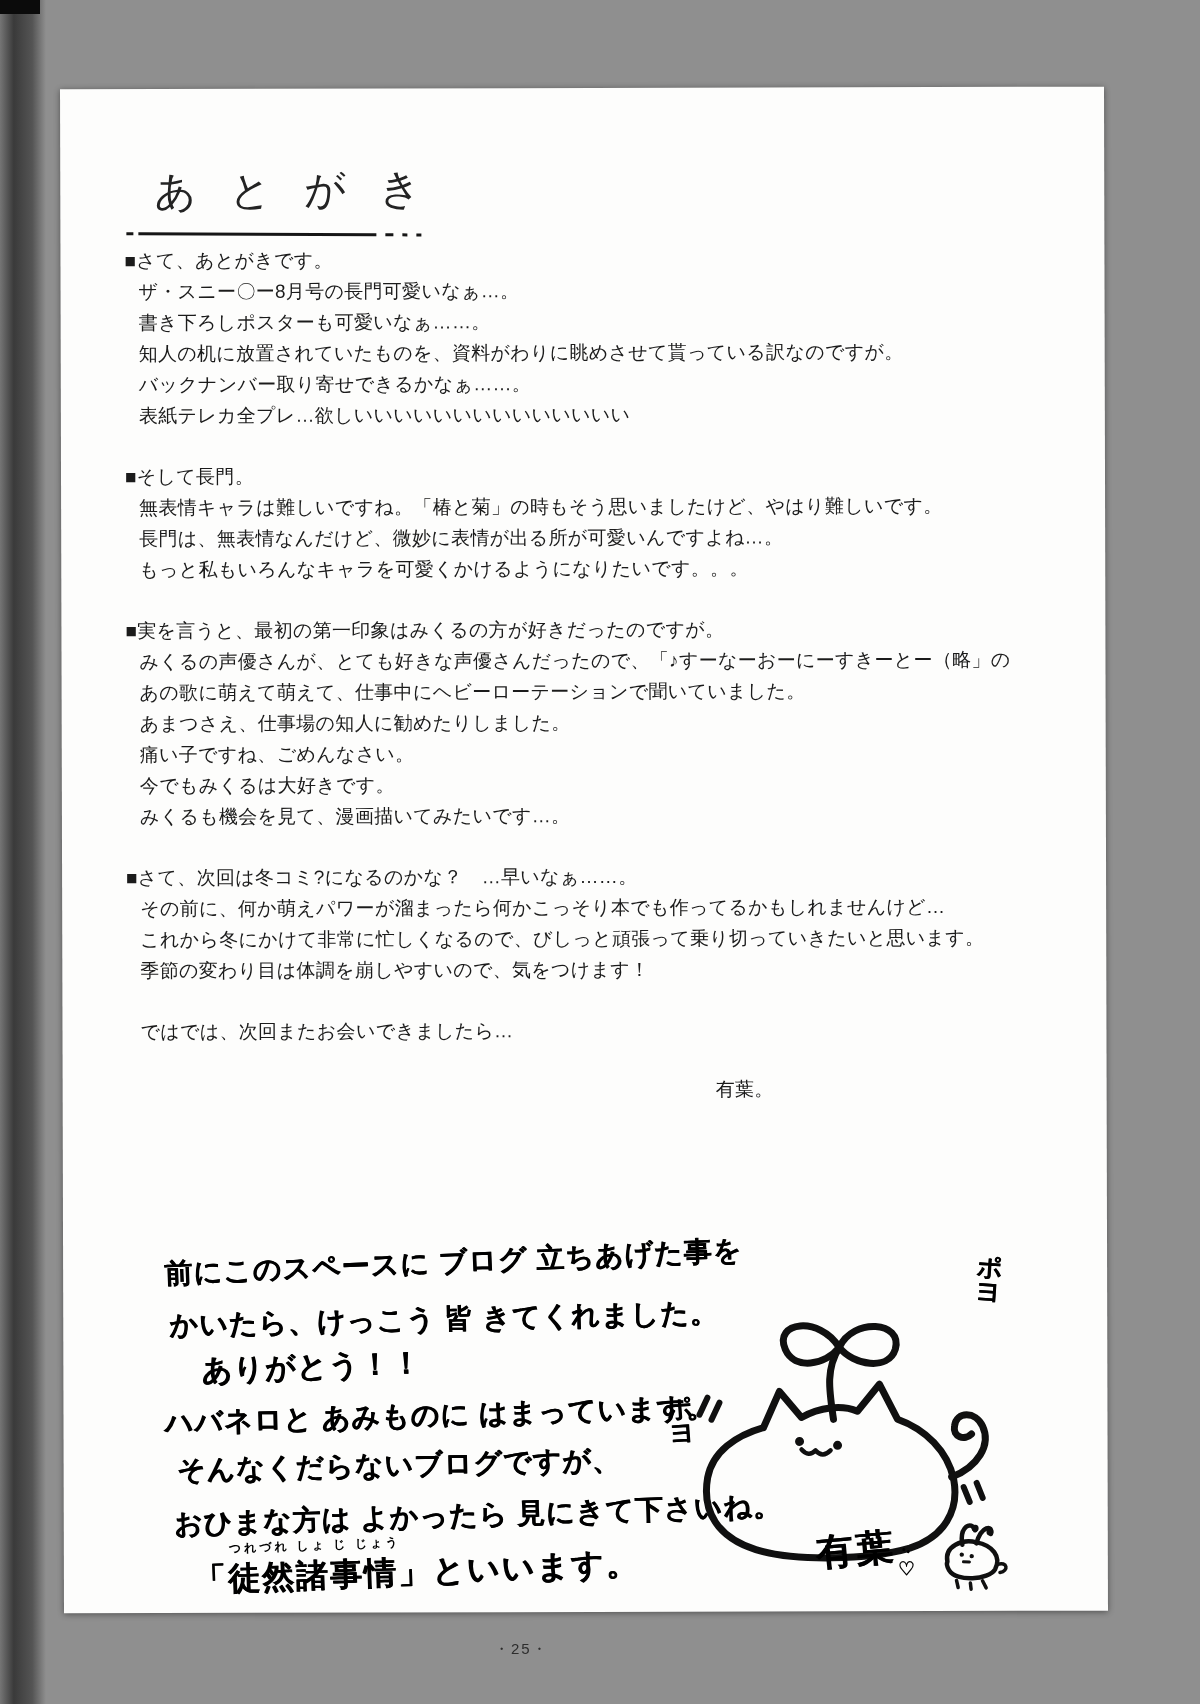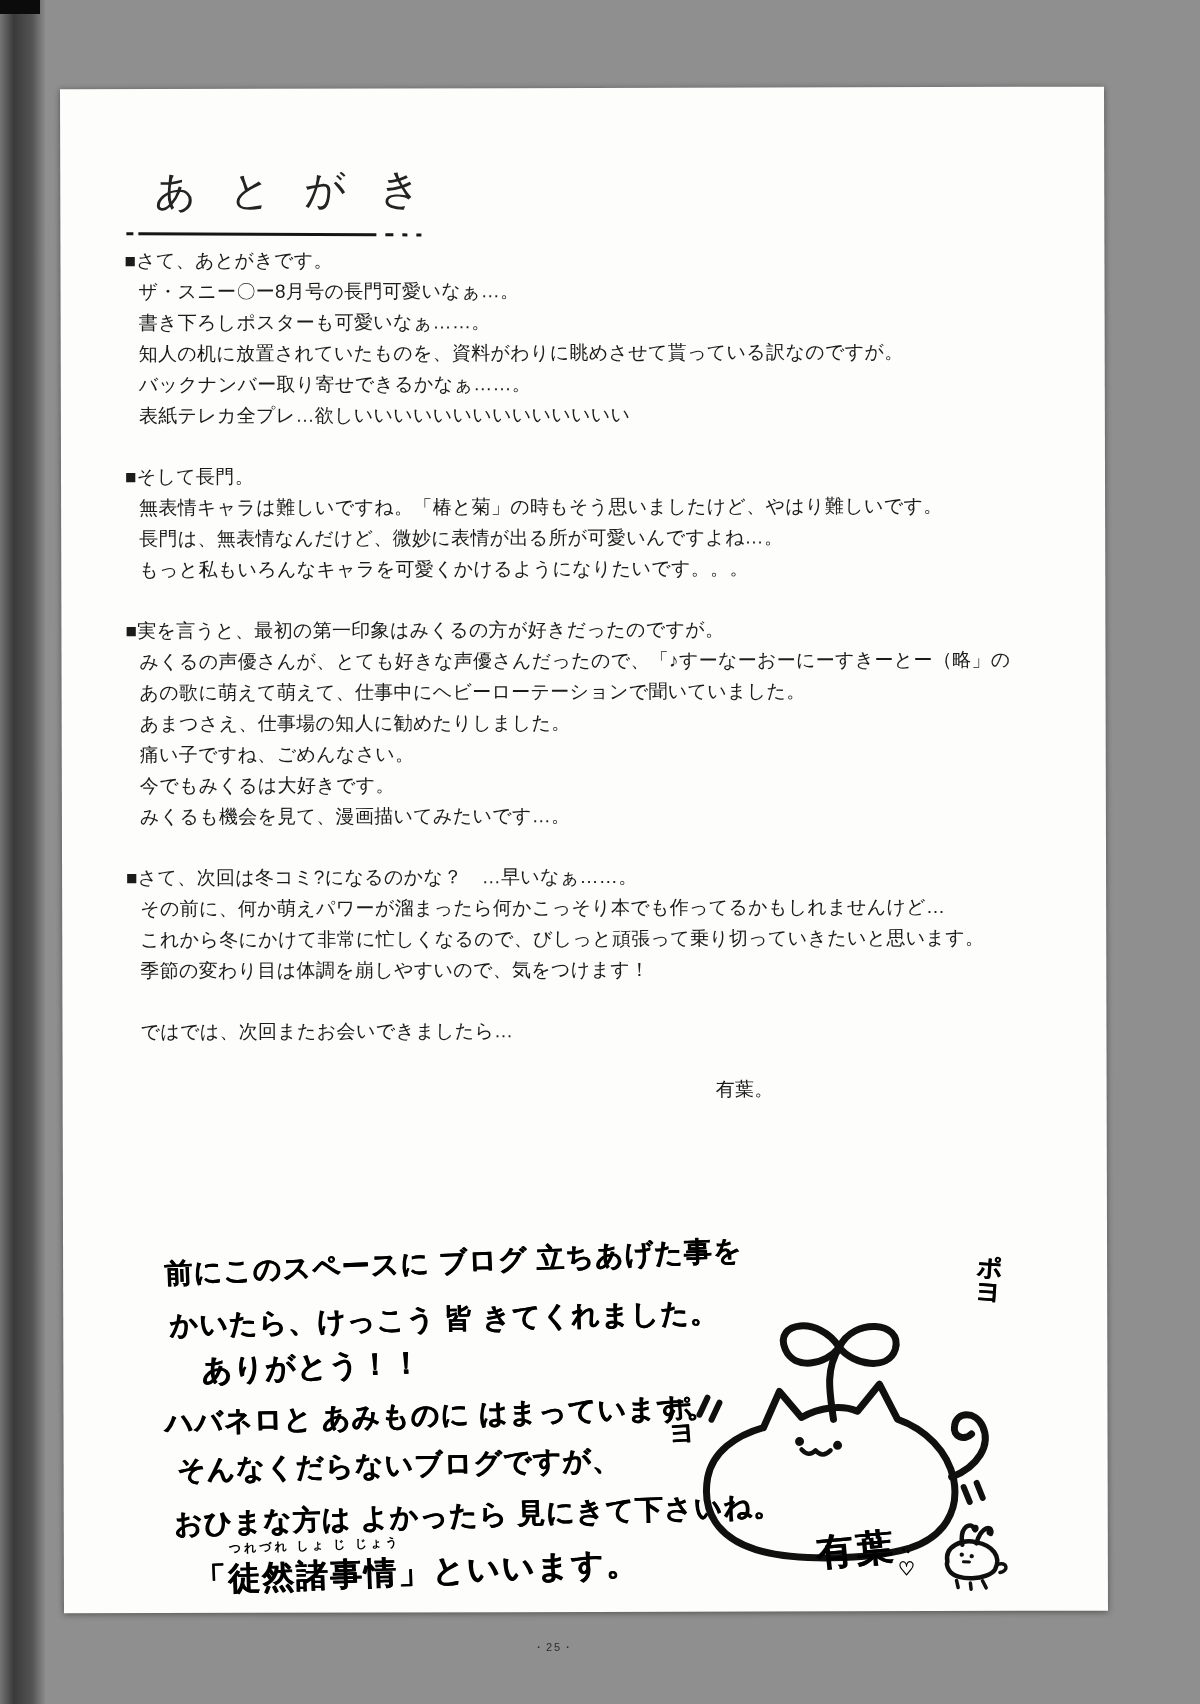--- a/index.html
+++ b/index.html
@@ -72,22 +72,22 @@
   .hand-sig .name {
     position:absolute; left:0; top:10px; font-size:37px; font-weight:bold;
     letter-spacing:3px; color:#000; text-shadow:0.8px 0 0 #000;
     transform:rotate(-5deg); white-space:nowrap;
   }
   .hand-sig .dots { position:absolute; left:88px; top:18px; font-size:18px; font-weight:bold; color:#000; transform:rotate(25deg); }
   .hand-sig .heart { position:absolute; left:82px; top:42px; font-size:19px; font-weight:bold; color:#000; }
   .bug-svg { position:absolute; left:108px; top:0px; transform:rotate(3deg); }
   
   .footer {
-    position:absolute; left:494px; top:1640px; width:120px; text-align:center;
-    font-size:11px; letter-spacing:2px; color:#2d2d2d;
+    position:absolute; left:494px; top:1640px; width:120px; 
+    font-size:15px; letter-spacing:2px; color:#2d2d2d;
   }
 </style>
 </head>
 <body>
 
 <div class="edge-strip"></div>
 <div class="corner-mark"></div>
 
 <div class="page">
 

